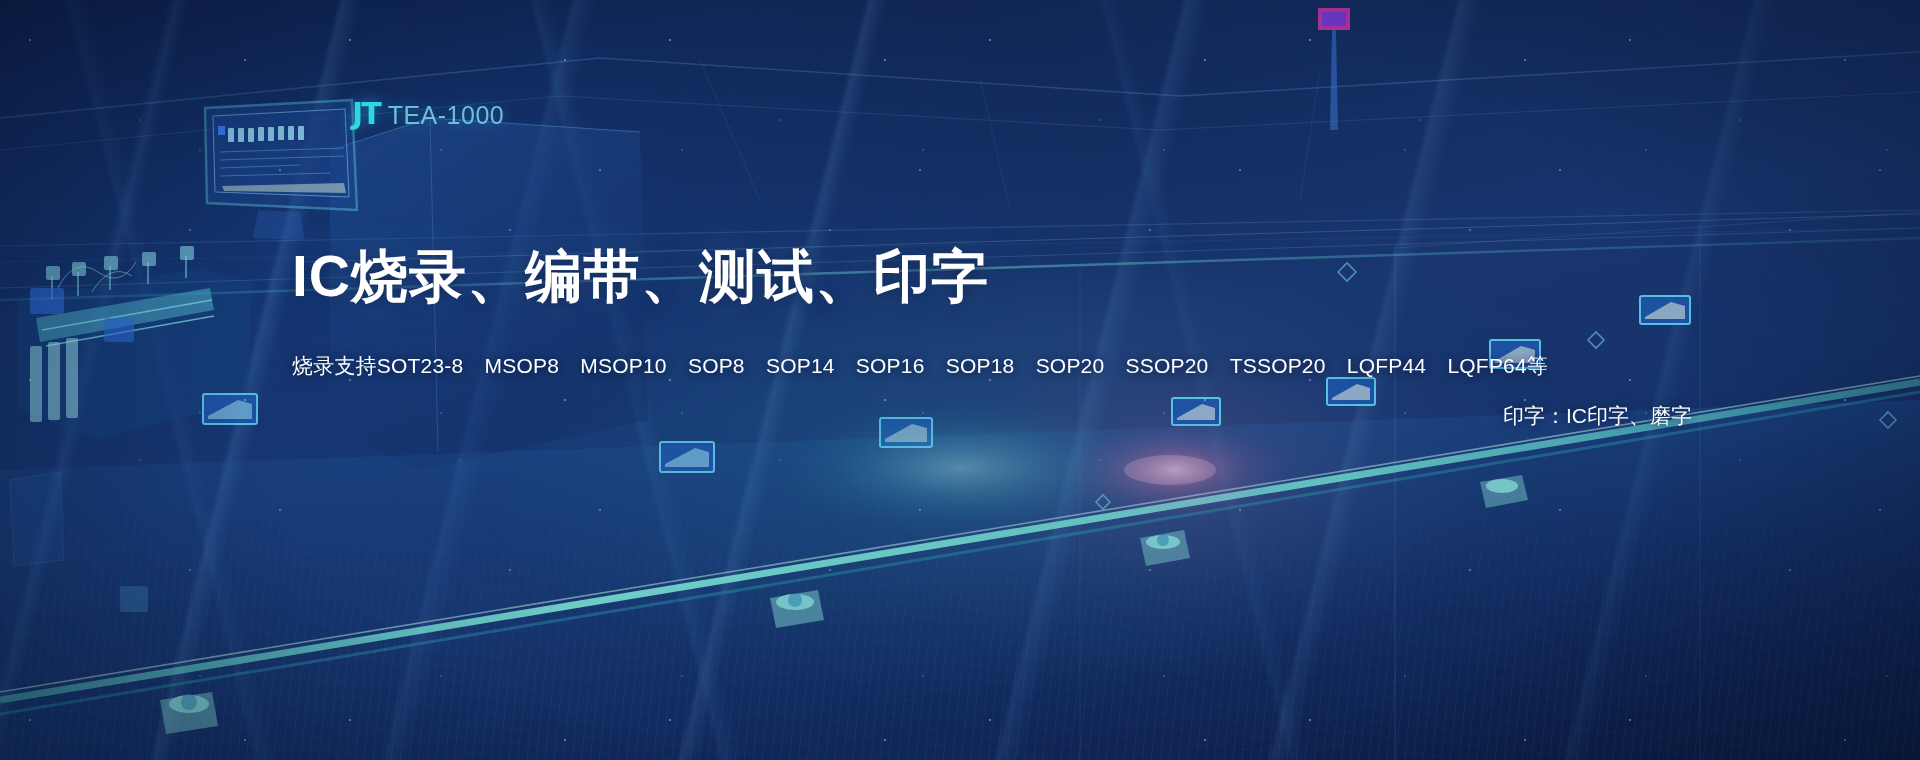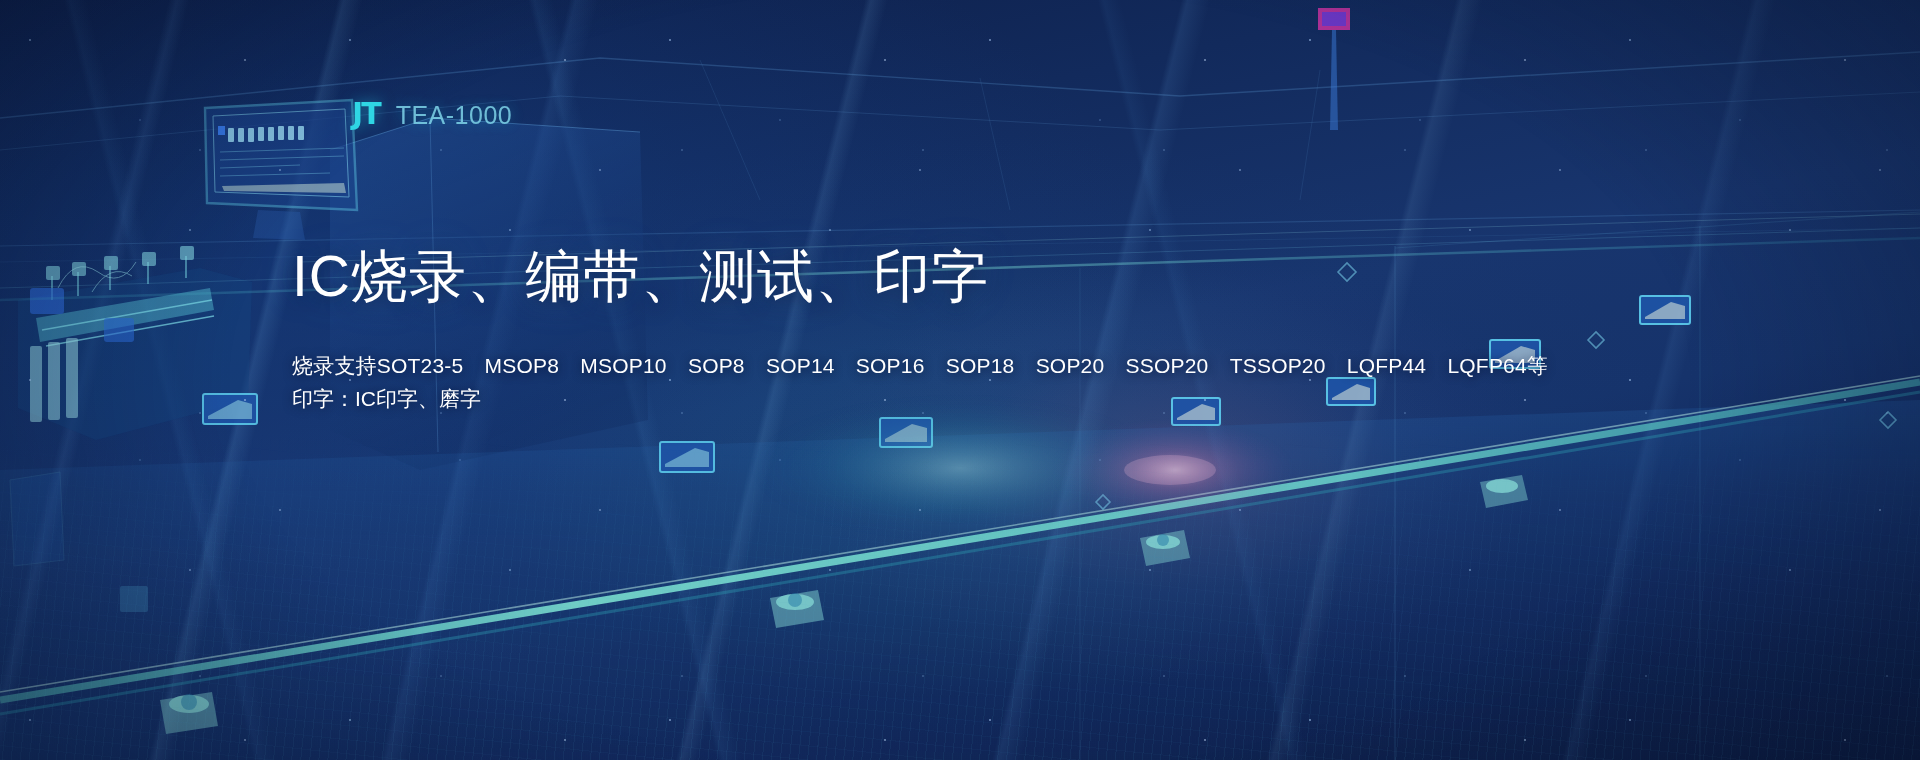--- a/index.html
+++ b/index.html
@@ -69,48 +69,48 @@
 
   .vig{
     background:
       radial-gradient(ellipse 1400px 760px at 960px 380px, rgba(0,0,0,0) 52%, rgba(5,14,36,.58) 100%);
   }
 
   svg.scene{position:absolute;inset:0;width:1920px;height:760px;pointer-events:none;}
 
   
   #machine-label{
-    position:absolute;left:352px;top:96px;display:flex;align-items:baseline;gap:16px;
+    position:absolute;left:352px;top:96px;display:flex;align-items:baseline;gap:8px;
     text-shadow:0 0 14px rgba(40,190,220,.55);
   }
   #machine-label .brand{
     font-size:30px;font-weight:bold;color:#2fd6e4;letter-spacing:-2px;
     font-family:"DejaVu Sans",sans-serif;
   }
   #machine-label .model{
     font-size:25px;color:#7fd6ea;letter-spacing:.5px;opacity:.85;
     font-family:"Liberation Sans",sans-serif;
   }
 
   
   #copy{position:absolute;left:292px;top:248px;width:1400px;}
 
   #headline{
-    font-size:57px;font-weight:normal;color:#ffffff;line-height:1.0;
+    font-size:57px;font-weight:bold;color:#ffffff;line-height:1.0;
     letter-spacing:1px;white-space:nowrap;
     text-shadow:0 2px 18px rgba(8,24,60,.85), 0 0 34px rgba(110,180,255,.35);
   }
 
   .sub{
     color:#ffffff;font-size:21px;line-height:1;white-space:nowrap;
     text-shadow:0 1px 10px rgba(8,22,55,.9);
   }
   #sub1{margin-top:50px;letter-spacing:.2px;}
   #sub2{margin-top:29px;}
-  #sub3{margin-top:12px;}
+  #sub3{margin-top:29px;text-align:right;}
 </style>
 </head>
 <body>
 
 <div id="banner">
 
   <div class="layer streaks"></div>
   <div class="layer streaks-b"></div>
 
   <svg class="scene" viewBox="0 0 1920 760">
@@ -308,17 +308,17 @@
   <div class="circuit"></div>
   <div class="layer vig"></div>
 
   <div id="machine-label">
     <span class="brand">JT</span>
     <span class="model">TEA-1000</span>
   </div>
 
   <div id="copy">
     <div id="headline">IC烧录、编带、测试、印字</div>
-    <div class="sub" id="sub1">烧录支持SOT23-5　MSOP8　MSOP10　SOP8　SOP14　SOP16　SOP18　SOP20　SSOP20　TSSOP20　LQFP44　LQFP64等</div>
+    <div class="sub" id="sub1">烧录支持SOT23-8　MSOP8　MSOP10　SOP8　SOP14　SOP16　SOP18　SOP20　SSOP20　TSSOP20　LQFP44　LQFP64等</div>
     <div class="sub" id="sub3">印字：IC印字、磨字</div>
   </div>
 
 </div>
 
 </body></html>

